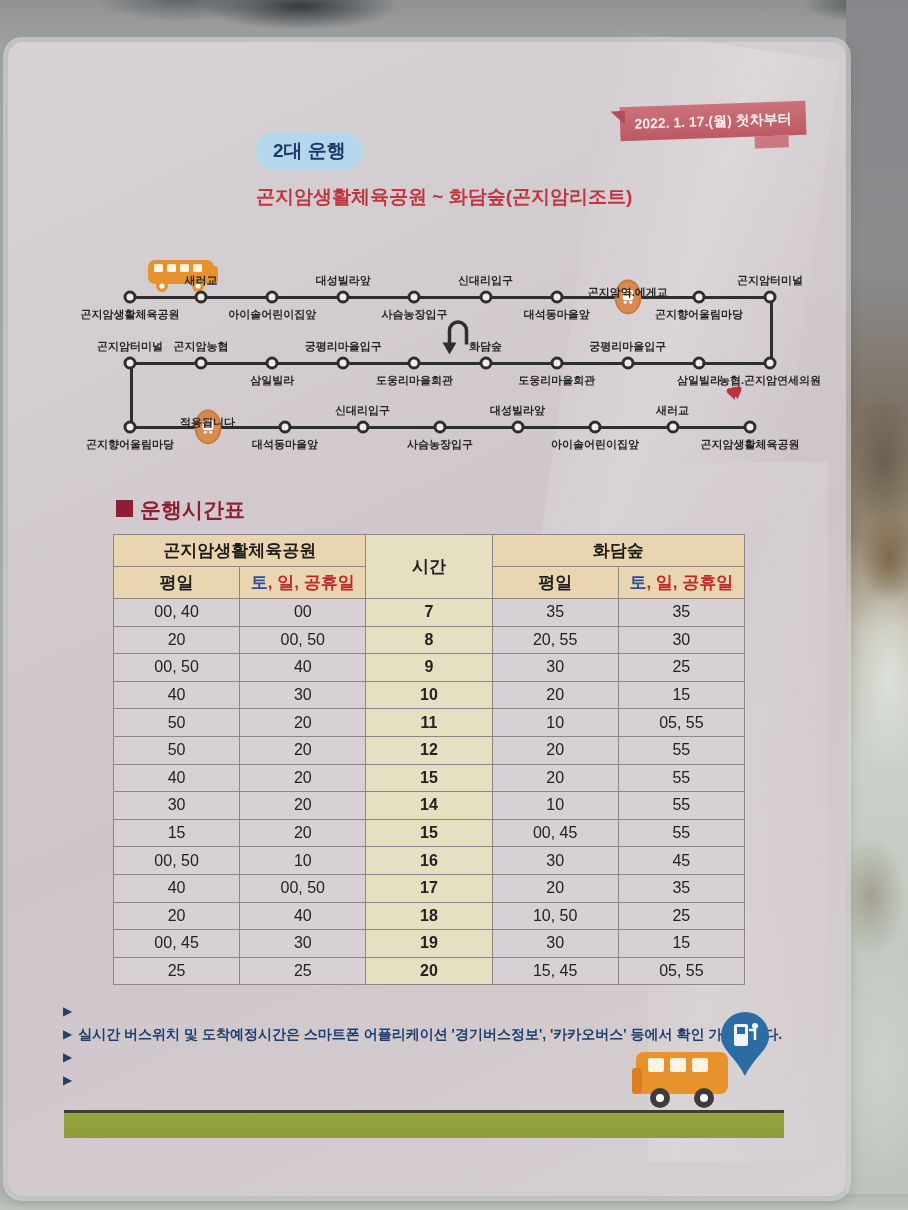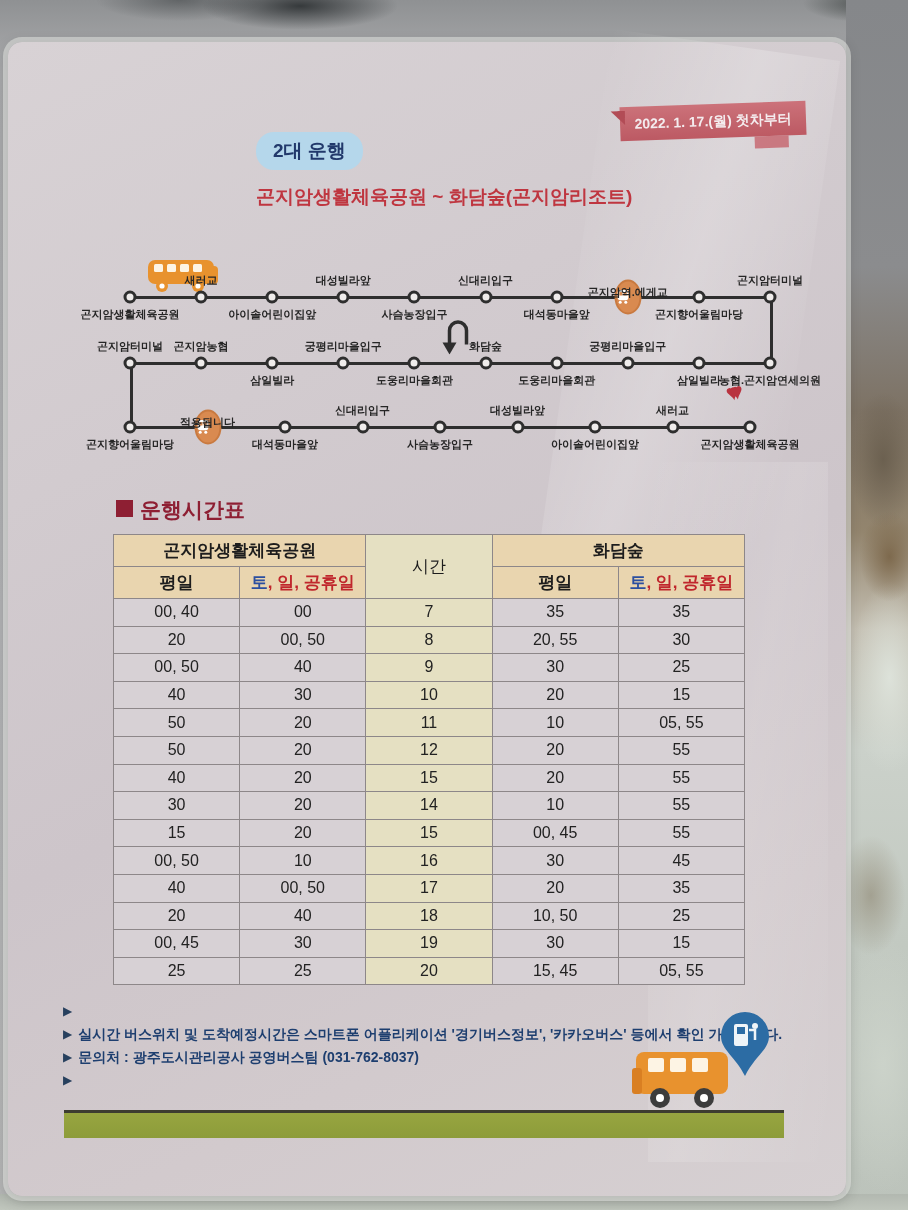--- a/index.html
+++ b/index.html
@@ -47,35 +47,35 @@
   .ribbon:before{content:"";position:absolute;left:-9px;top:4px;border:7px solid #b0434d;
     border-left-color:transparent;border-bottom-color:transparent;}
   .ribbon:after{content:"";position:absolute;right:18px;bottom:-12px;width:34px;height:12px;background:#c5626b;opacity:.85;}
   
   .route-map{position:absolute;left:50px;top:210px;width:740px;height:218px;}
   .rline{position:absolute;height:3px;background:#2e2e2e;}
   .rconn{position:absolute;width:3px;background:#2e2e2e;}
   .station{position:absolute;transform:translate(-50%,-50%);width:13px;height:13px;border-radius:50%;
     background:#efeceb;border:3px solid #2e2e2e;box-sizing:border-box;}
   .station.subway{width:27px;height:35px;border:2px solid #c97a40;background:#d98a50;
-    display:flex;align-items:center;}
+    display:flex;align-items:center;justify-content:center;}
   .slabel{position:absolute;left:50%;transform:translateX(-50%);white-space:nowrap;
     font-size:11px;font-weight:bold;color:#262626;}
   .slabel.above{bottom:13px;}
   .slabel.below{top:13px;}
   .uturn{position:absolute;left:-44px;bottom:8px;}
   .hearts{position:absolute;color:#b9333f;font-size:23px;transform:rotate(-12deg);letter-spacing:-10px;}
   
   .tt-title{position:absolute;left:108px;top:454px;color:#8e1f33;font-size:21px;font-weight:bold;}
   .tt-title .sq{display:inline-block;width:17px;height:17px;background:#8e1f33;margin-right:7px;}
   table.tt{position:absolute;left:105px;top:492px;width:632px;border-collapse:collapse;table-layout:fixed;}
   .tt th,.tt td{border:1px solid #8d8789;text-align:center;padding:0;}
   .tt thead th{background:#e9d5af;height:31px;font-size:17px;font-weight:bold;color:#1d1d1d;}
   .tt tbody td{background:#d7d1d5;height:26.6px;font-size:16px;color:#222;}
-  .tt td.time, .tt th.time{background:#e5e0c2;font-weight:normal;}
+  .tt td.time, .tt th.time{background:#e5e0c2;font-weight:bold;}
   .tt .sat{color:#2b4fa0;} .tt .hol{color:#c0262c;}
   
   .notes{position:absolute;left:55px;top:960px;width:720px;}
   .note{display:flex;align-items:flex-start;margin-bottom:5px;font-size:14px;font-weight:bold;line-height:18px;}
   .note .arrow{color:#27405e;margin-right:6px;font-size:12px;}
   .note.red .txt{color:#bc2328;text-decoration:underline;}
   .note.blue .txt{color:#1d3e6f;}
   
   .green-bar{position:absolute;left:56px;top:1068px;width:720px;height:25px;
     background:linear-gradient(180deg,#97a540,#8d9c3a);border-top:3px solid #3d3d30;}
@@ -351,21 +351,20 @@
   <div class="notes" id="notes">
       <div class="note red">
         <span class="arrow">▶</span>
       </div>
       <div class="note blue">
         <span class="arrow">▶</span>
         <span class="txt">실시간 버스위치 및 도착예정시간은 스마트폰 어플리케이션 '경기버스정보', '카카오버스' 등에서 확인 가능합니다.</span>
       </div>
       <div class="note blue">
         <span class="arrow">▶</span>
-        <span class="txt">문의처 : 광주도시관리공사 공영버스팀 (031-762-8037)</span>
       </div>
       <div class="note blue">
         <span class="arrow">▶</span>
       </div>
     </div>
 
   <div class="green-bar"></div>
   <svg class="bottom-art" width="160" height="104" viewBox="0 0 160 104">
     <rect x="18" y="42" width="92" height="42" rx="8" fill="#e8922e"></rect>
     <rect x="14" y="58" width="10" height="26" rx="3" fill="#d97f22"></rect>

